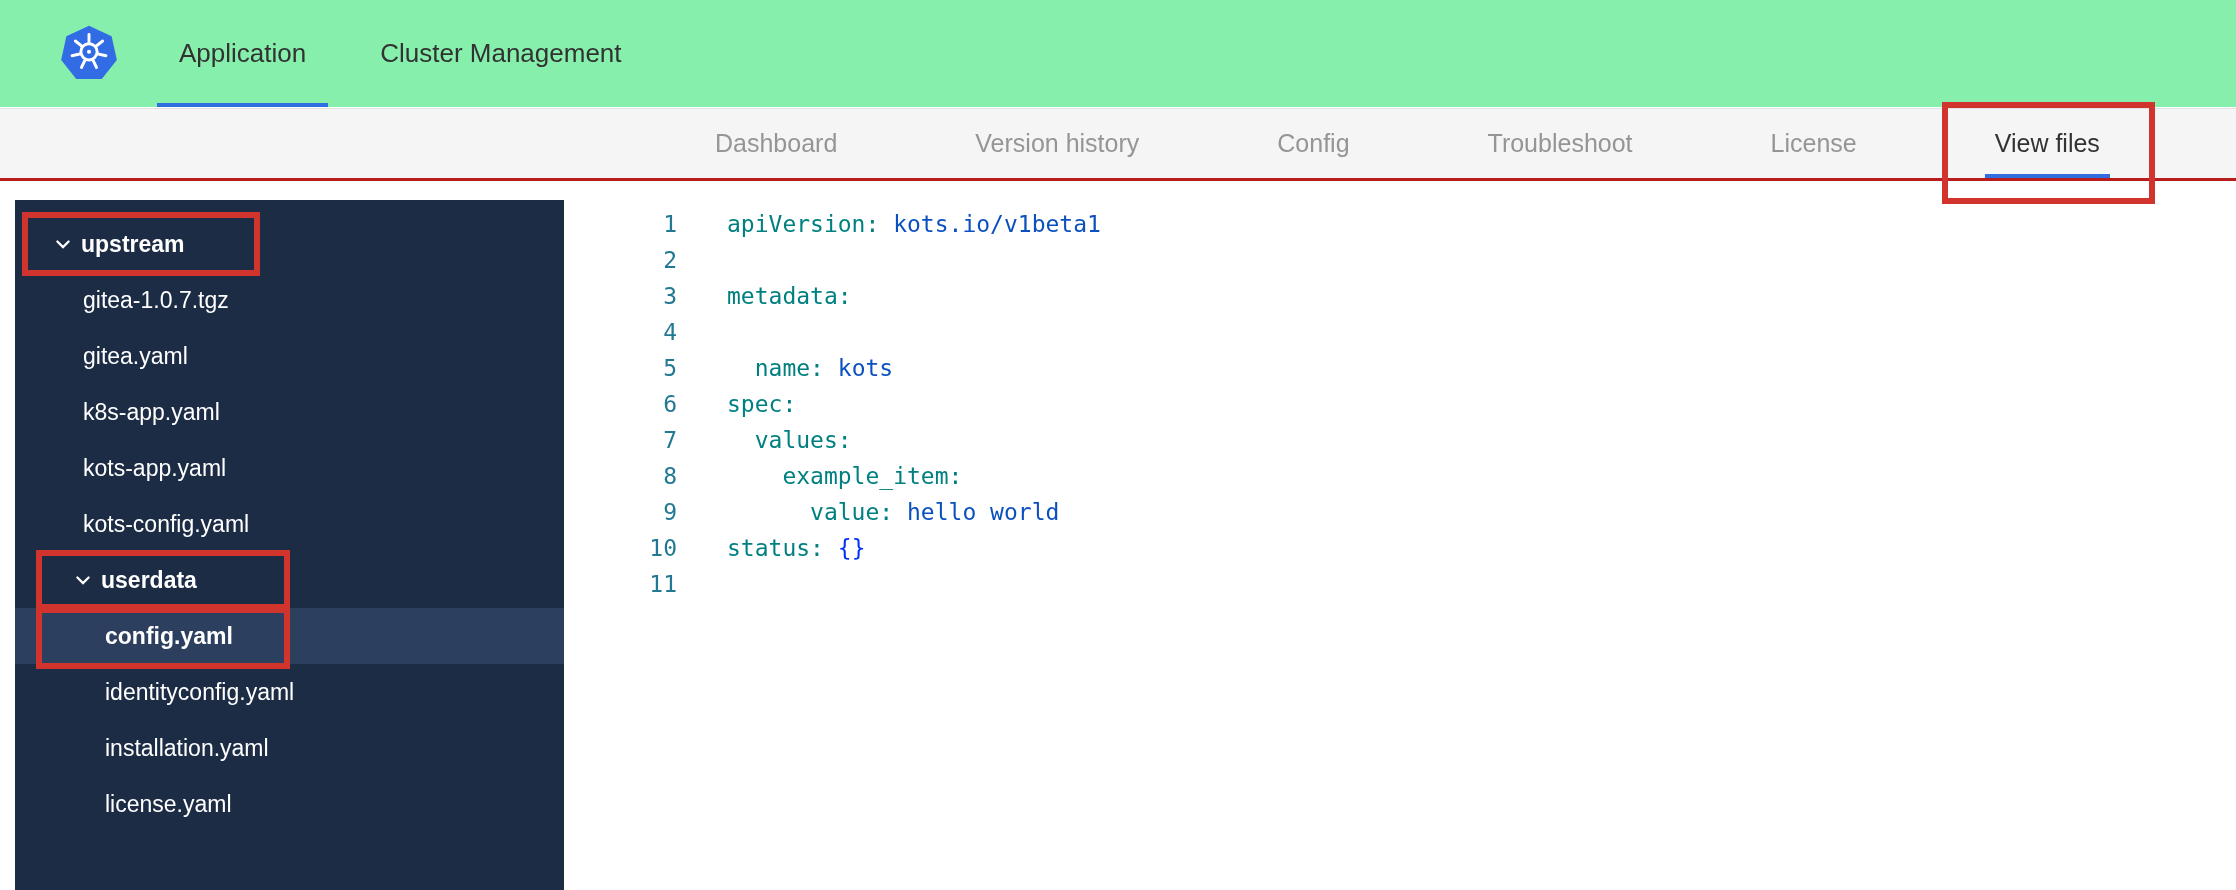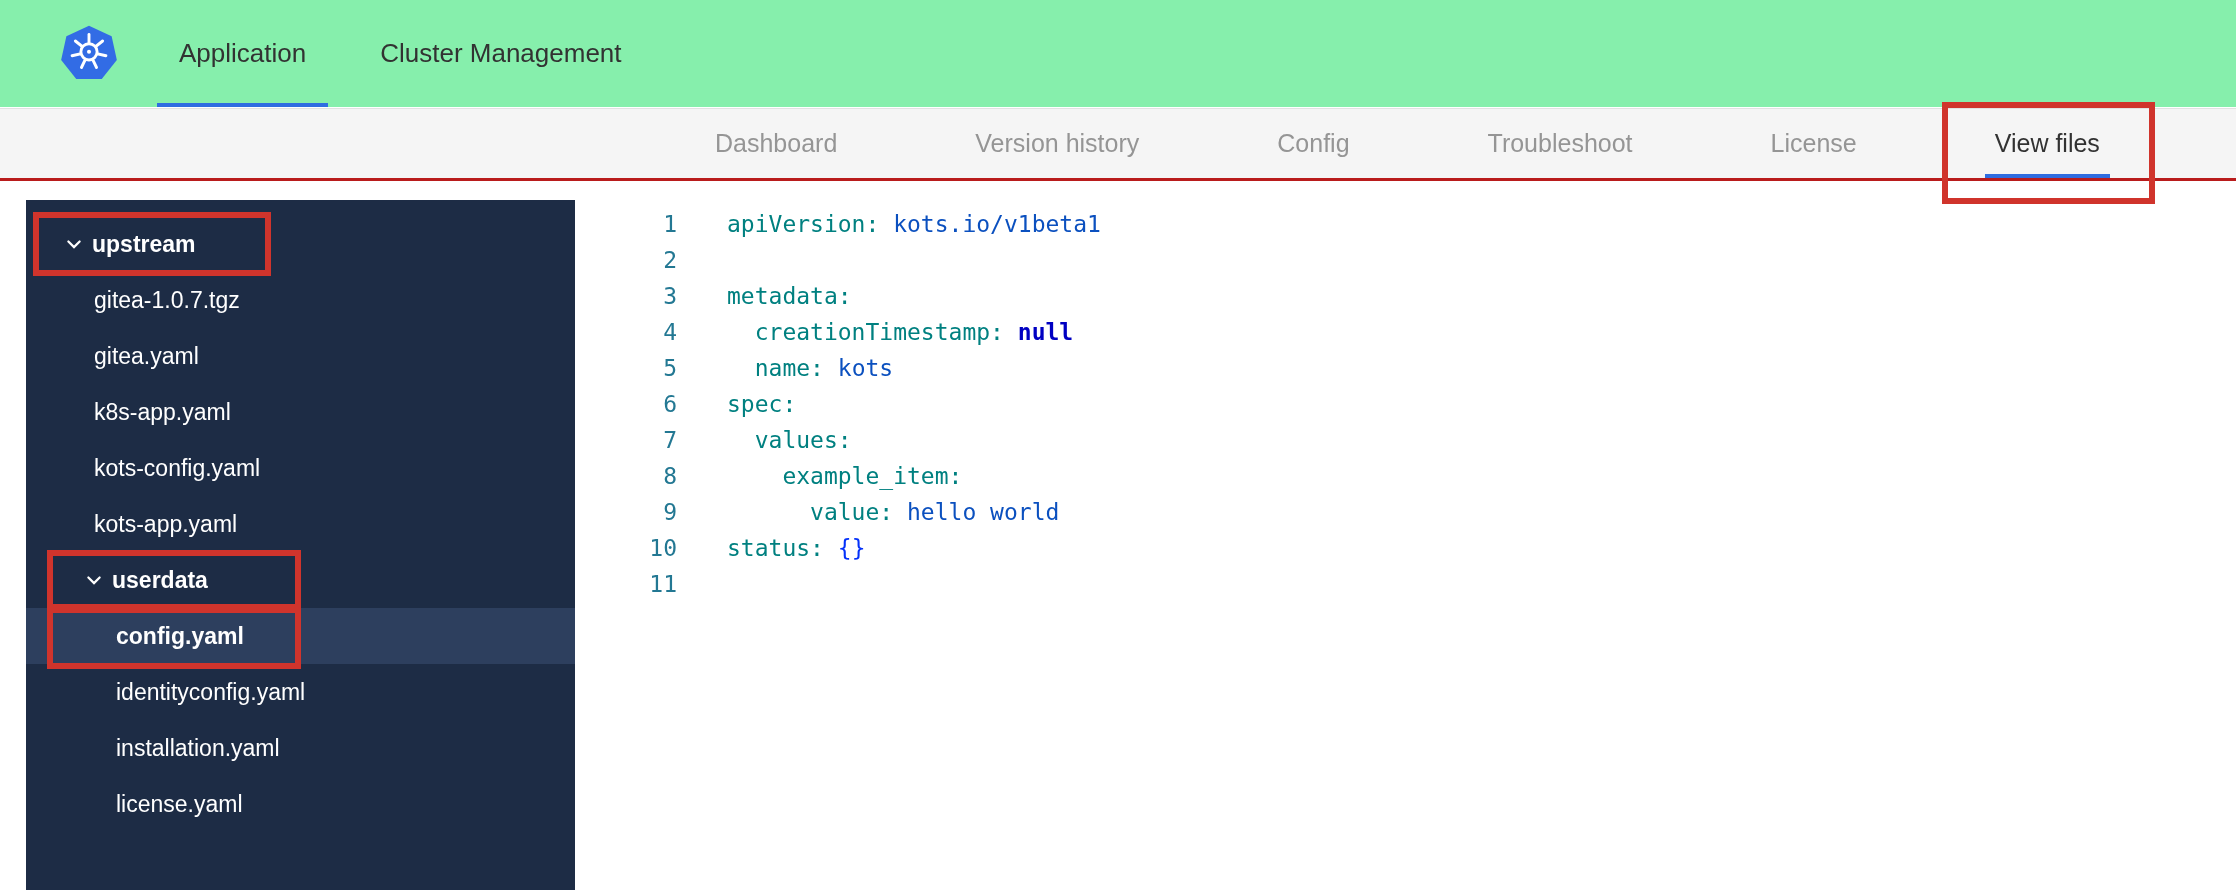--- a/index.html
+++ b/index.html
@@ -46,21 +46,21 @@
 
   
   .annotation{position:absolute;border:6px solid var(--ann-red);pointer-events:none;z-index:6;}
   .ann-tab{left:-43px;top:-7px;width:calc(100% + 88px);height:102px;}
   .ann-upstream{left:7px;top:-4px;width:238px;height:64px;}
   .ann-userdata{left:21px;top:-2px;width:254px;height:60px;}
   .ann-config{left:21px;top:-1px;width:254px;height:62px;}
 
   
   .sidebar{
-    position:absolute;left:26px;top:200px;width:549px;height:690px;
+    position:absolute;left:15px;top:200px;width:549px;height:690px;
     background:var(--sidebar-bg);padding-top:16px;overflow:hidden;
   }
   .tree-row{position:relative;height:56px;display:flex;align-items:center;color:#ffffff;
     font-size:23px;cursor:pointer;white-space:nowrap;}
   .tree-row.folder{font-weight:bold;}
   .tree-row.selected{background:var(--sidebar-sel);font-weight:bold;}
   .tree-row.folder.d0{padding-left:38px;}
   .tree-row.file.d1{padding-left:68px;}
   .tree-row.folder.d1{padding-left:58px;}
   .tree-row.file.d2{padding-left:90px;}
@@ -142,24 +142,24 @@
         <div class="tree-row file d1">
           <span class="tree-label">gitea-1.0.7.tgz</span>
         </div>
         <div class="tree-row file d1">
           <span class="tree-label">gitea.yaml</span>
         </div>
         <div class="tree-row file d1">
           <span class="tree-label">k8s-app.yaml</span>
         </div>
         <div class="tree-row file d1">
+          <span class="tree-label">kots-app.yaml</span>
+        </div>
+        <div class="tree-row file d1">
           <span class="tree-label">kots-config.yaml</span>
-        </div>
-        <div class="tree-row file d1">
-          <span class="tree-label">kots-app.yaml</span>
         </div>
         <div class="tree-row folder d1">
           <svg class="chev" viewBox="0 0 16 16">
             <path d="M3.5 6l4.5 4.5L12.5 6" fill="none" stroke="#ffffff" stroke-width="1.8" stroke-linecap="round"></path>
           </svg>
           <span class="tree-label">userdata</span>
           <span class="annotation ann-userdata"></span>
         </div>
         <div class="tree-row file d2 selected">
           <span class="tree-label">config.yaml</span>
@@ -185,21 +185,20 @@
         </div>
         <div class="code-line">
           <span class="ln">2</span>
         </div>
         <div class="code-line">
           <span class="ln">3</span>
           <span class="lc"><span class="tk-key">metadata:</span></span>
         </div>
         <div class="code-line">
           <span class="ln">4</span>
-          <span class="lc"><span class="tk-key">  creationTimestamp:</span><span class="tk-kw"> null</span></span>
         </div>
         <div class="code-line">
           <span class="ln">5</span>
           <span class="lc"><span class="tk-key">  name:</span><span class="tk-str"> kots</span></span>
         </div>
         <div class="code-line">
           <span class="ln">6</span>
           <span class="lc"><span class="tk-key">spec:</span></span>
         </div>
         <div class="code-line">

